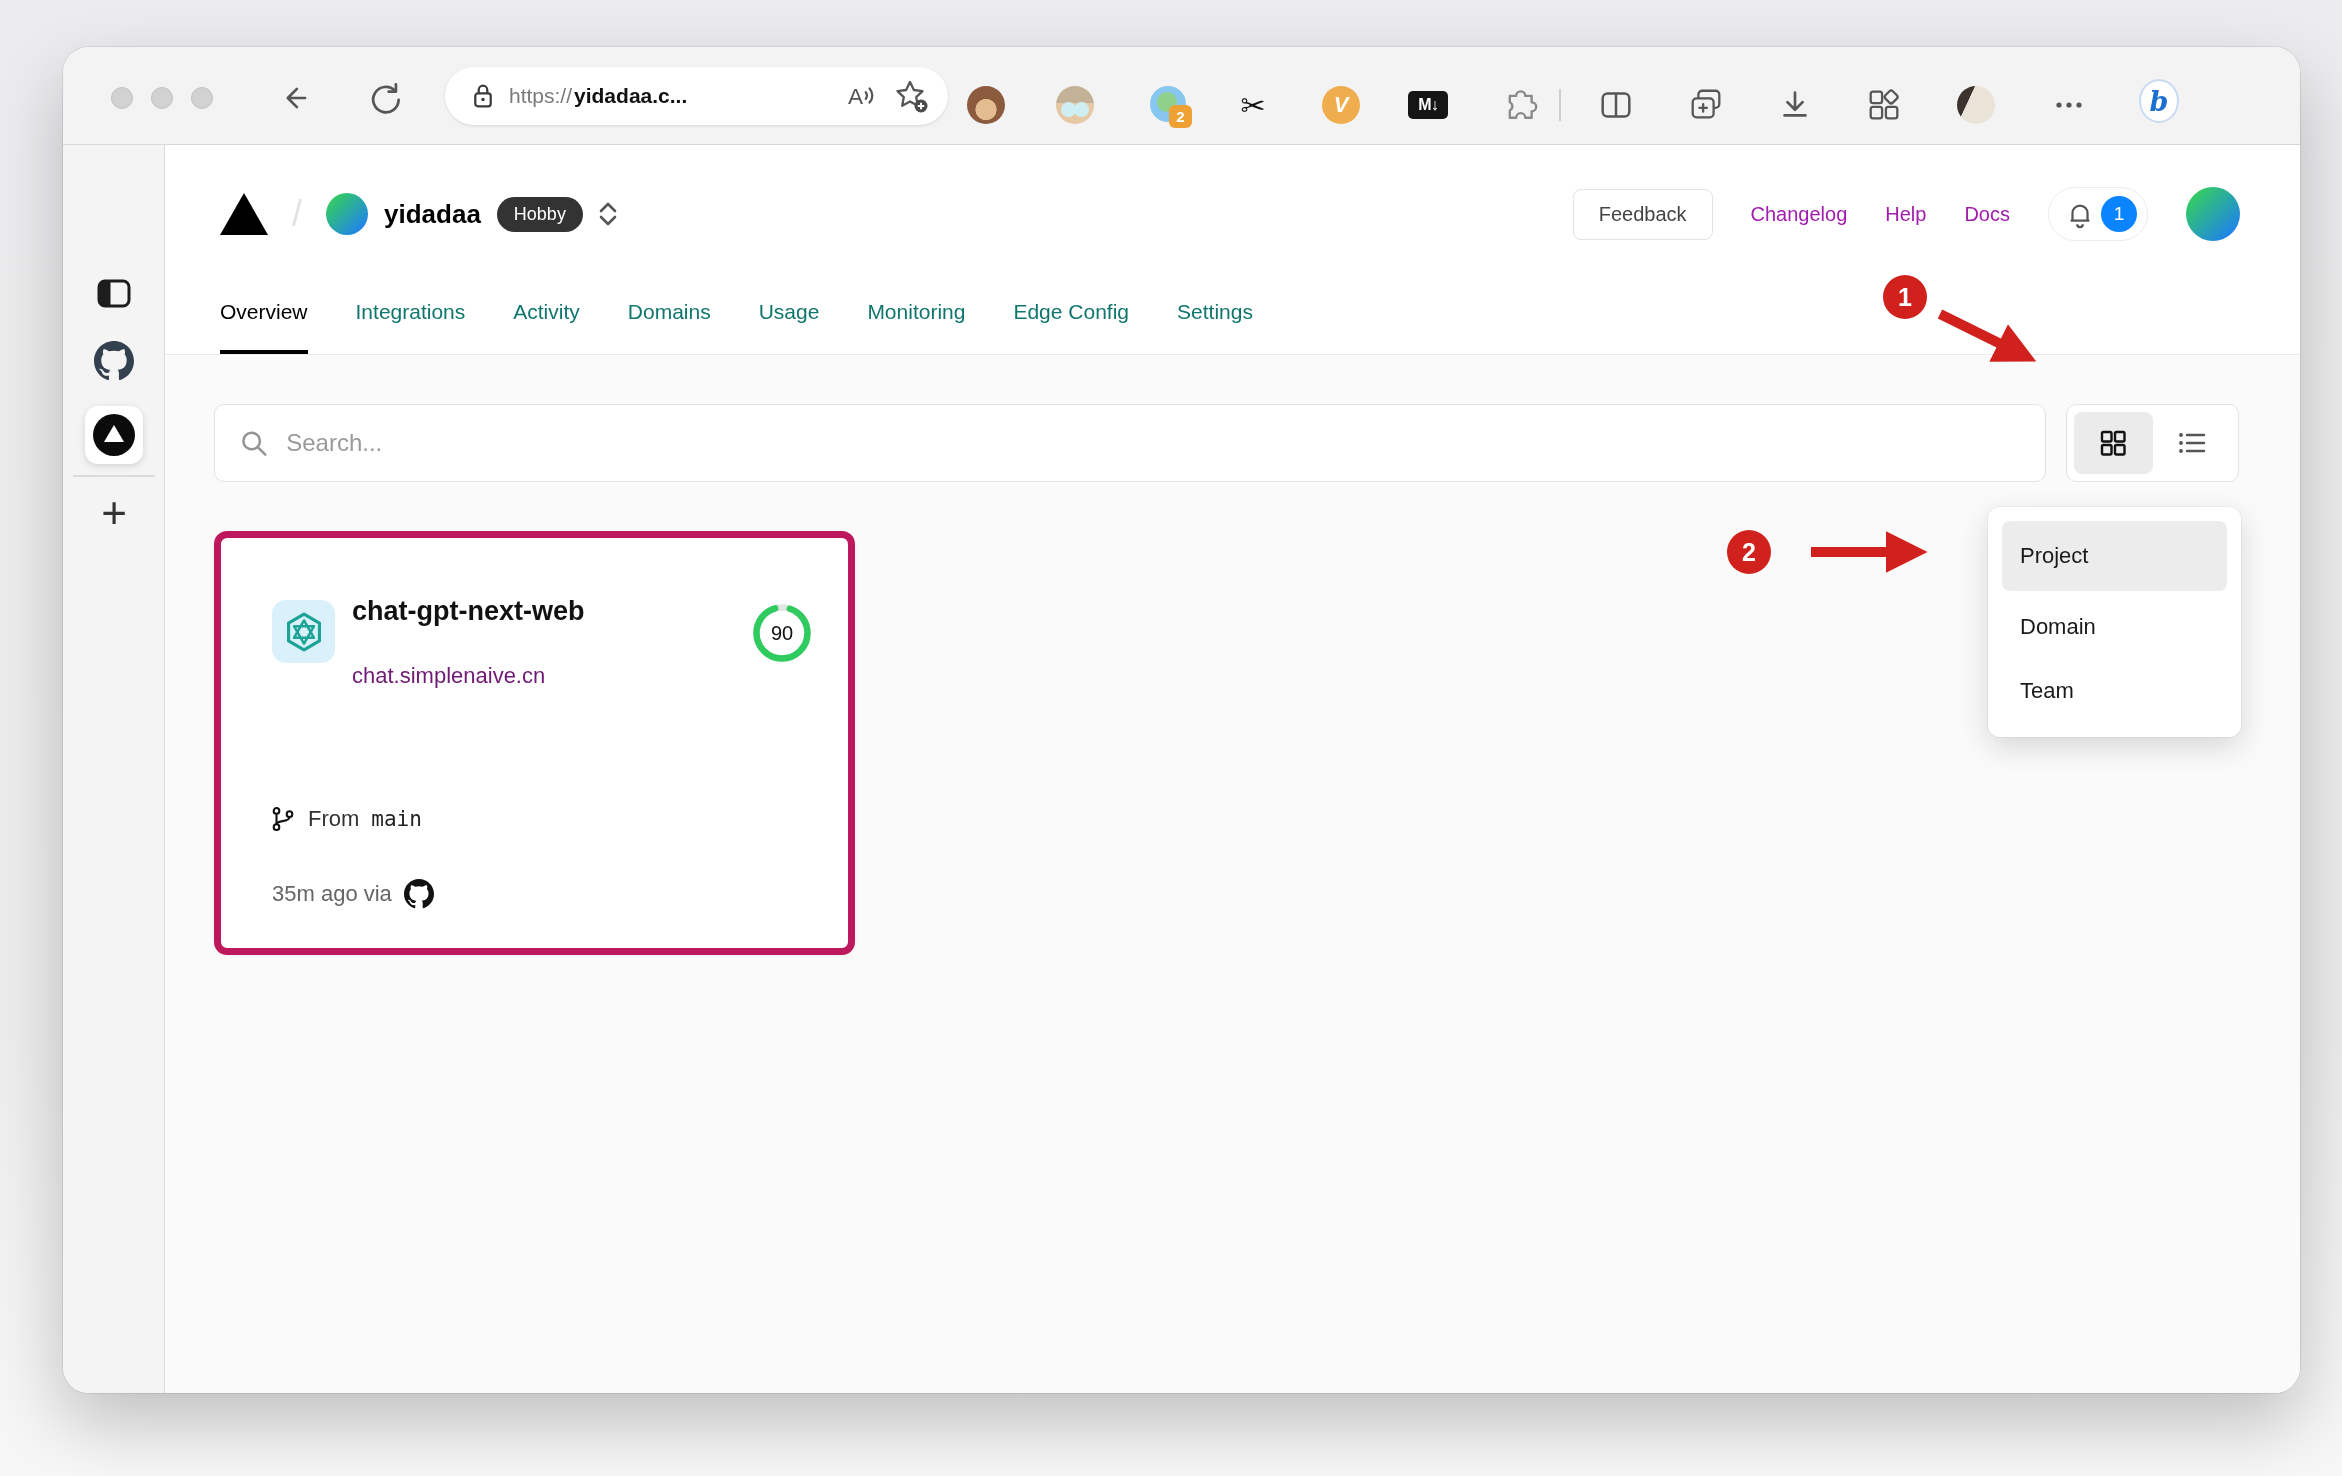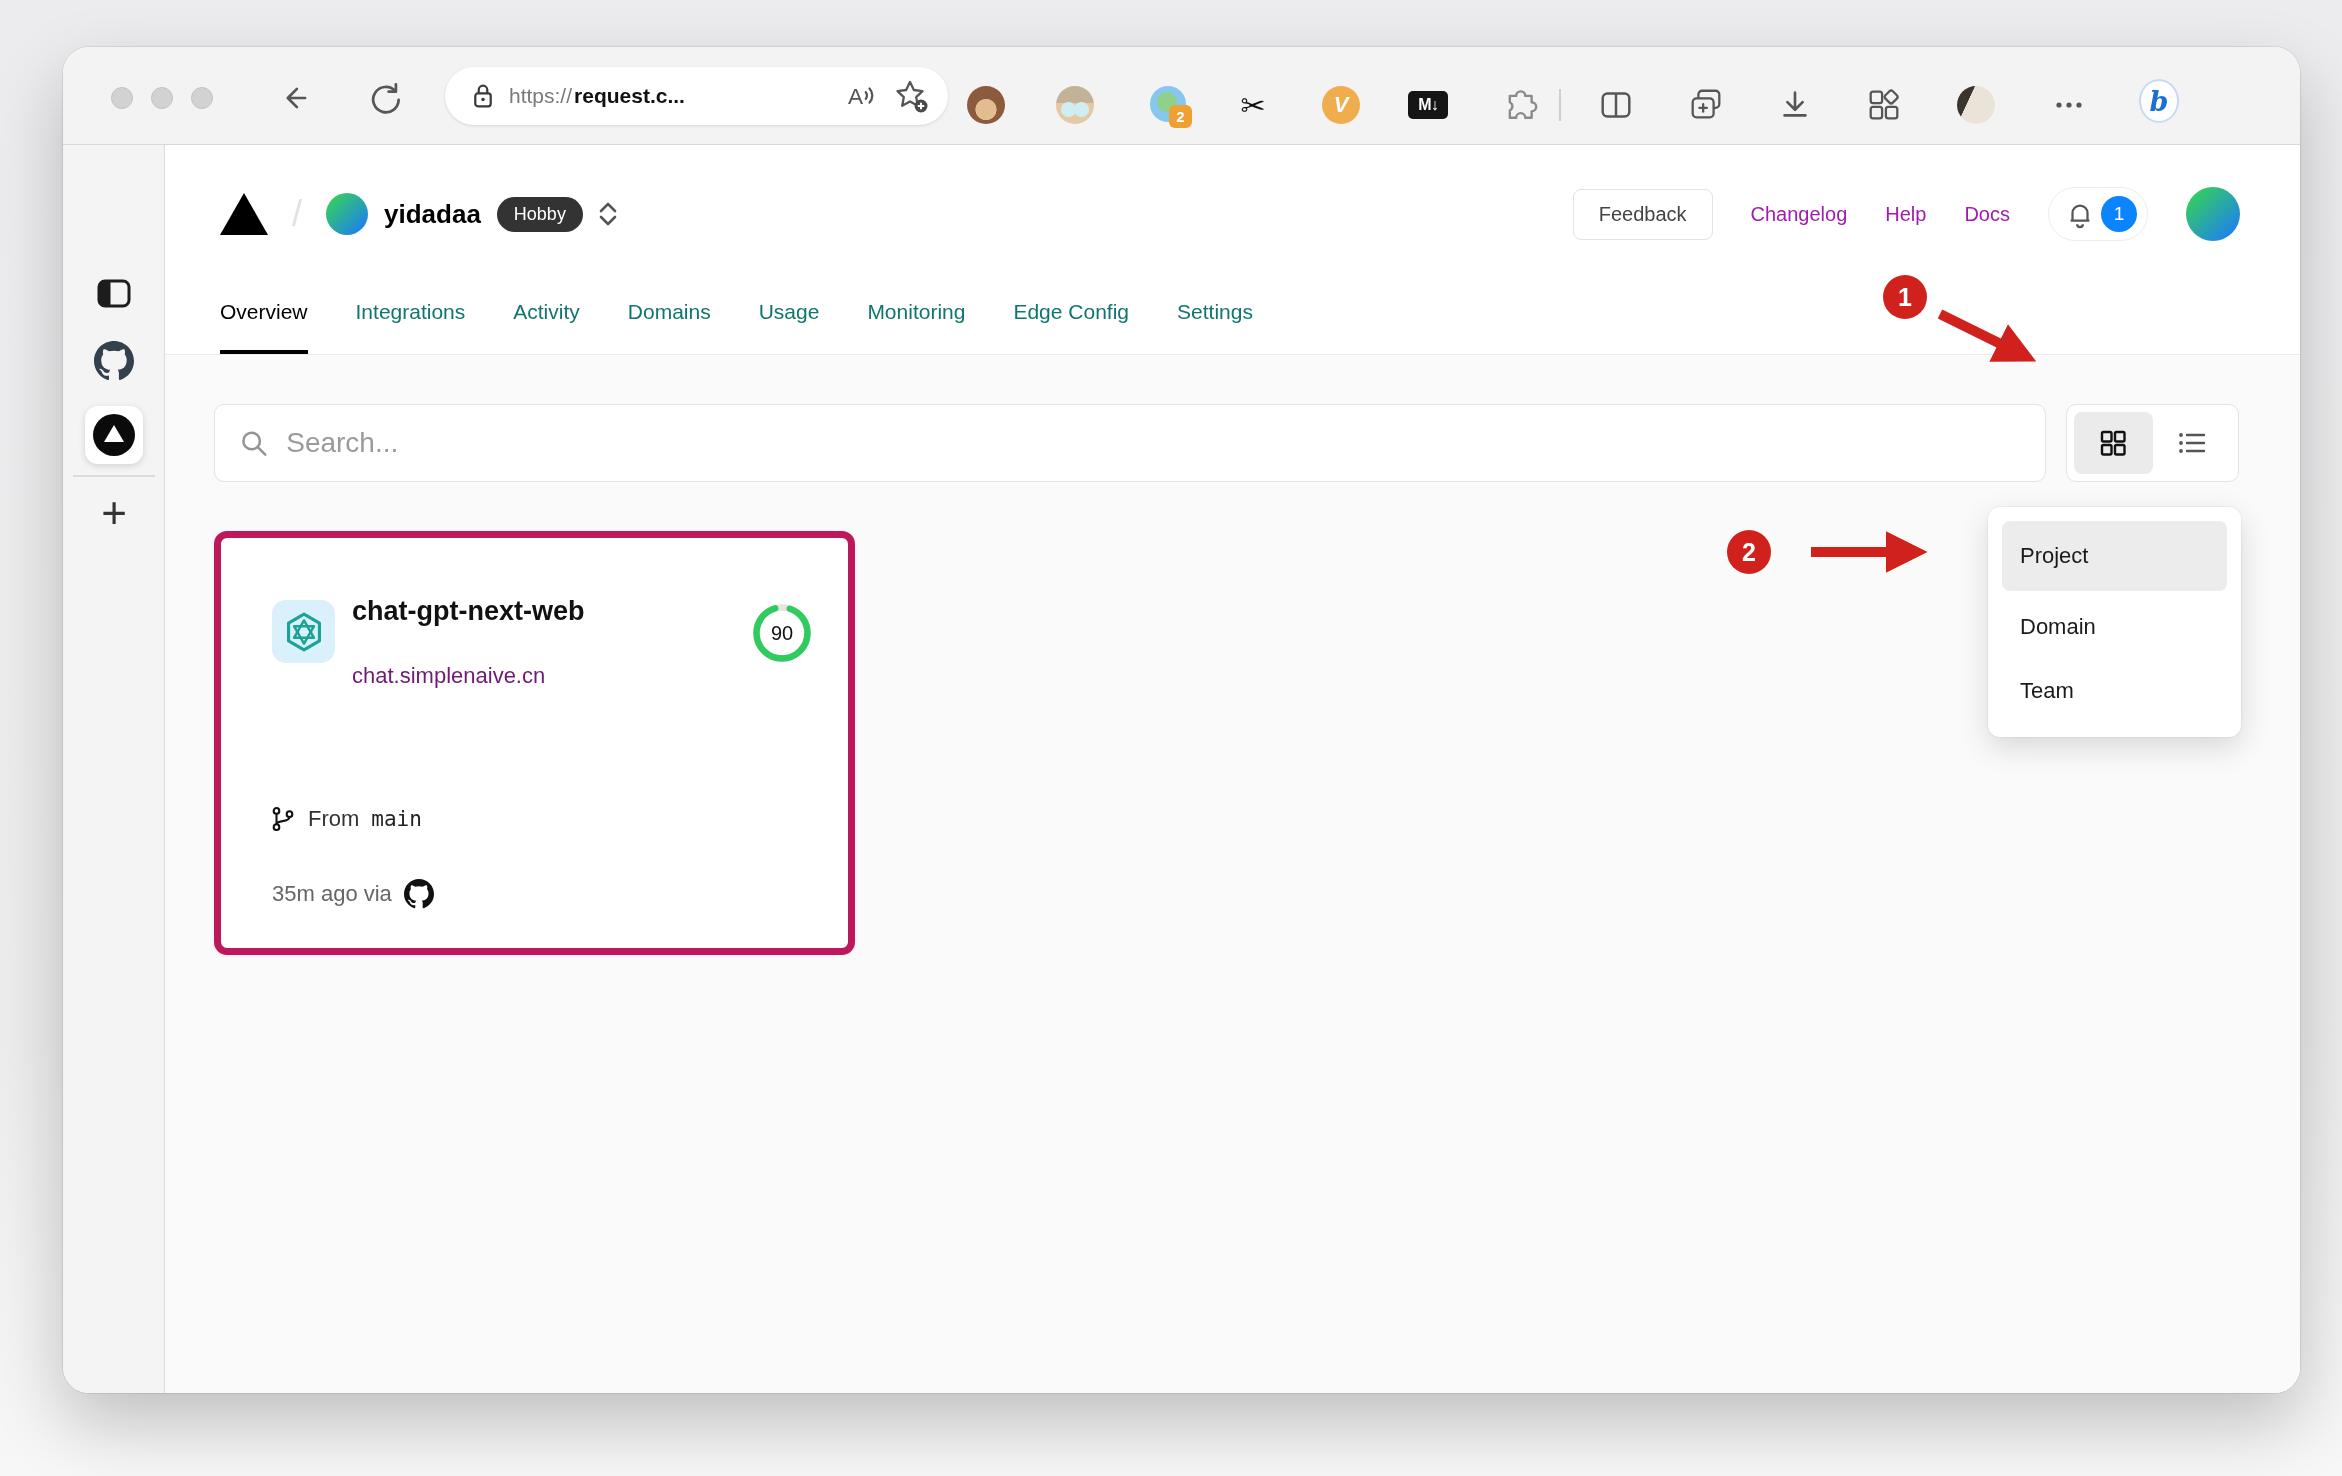--- a/index.html
+++ b/index.html
@@ -69,21 +69,21 @@
   .bellbadge { width:36px; height:36px; border-radius:50%; background:#0b84ff; color:#fff; font-size:19px; display:flex; align-items:center; justify-content:center; }
   .user-ava { width:54px; height:54px; border-radius:50%; background:linear-gradient(135deg,#35d05b 10%,#1e7ff2 90%); cursor:pointer; }
 
   .tabs { position:absolute; left:55px; right:0; bottom:0; display:flex; gap:48px; }
   .tab { font-size:21px; color:#0f766e; padding-bottom:26px; border-bottom:4px solid rgba(0,0,0,0); cursor:pointer; }
   .tab.active { color:#000; font-weight:500; border-bottom:4px solid #000; }
 
   .content { position:absolute; left:0; right:0; top:211px; bottom:0; background:#fafafa; }
   .controls { position:absolute; left:49px; right:61px; top:48px; height:78px; display:flex; gap:20px; }
   .searchbox { flex:1; background:#fff; border:1px solid #e3e3e3; border-radius:10px; display:flex; align-items:center; padding:0 24px; gap:18px; }
-  .searchbox input { border:none; outline:none; background:none; font-size:28px; color:#333; width:100%; font-family:inherit; }
+  .searchbox input { border:none; outline:none; background:none; font-size:24px; color:#333; width:100%; font-family:inherit; }
   .searchbox input::placeholder { color:#9a9a9a; }
   .toggle { width:173px; background:#fff; border:1px solid #e3e3e3; border-radius:10px; display:flex; align-items:center; padding:7px; }
   .toggle .chip { width:80px; height:62px; border-radius:8px; display:flex; align-items:center; justify-content:center; cursor:pointer; }
   .toggle .chip.active { background:#ebebeb; }
   .addnew { width:252px; background:#000; border:none; border-radius:10px; color:#fff; font-size:21px; font-weight:500;
     display:flex; align-items:center; justify-content:center; gap:16px; cursor:pointer; font-family:inherit; }
 
   .dropdown { position:absolute; left:1823px; top:151px; width:253px; background:#fff; border-radius:12px;
     box-shadow:0 0 0 1px rgba(0,0,0,.04), 0 10px 30px rgba(0,0,0,.14); padding:14px; }
   .dd-item { height:64px; display:flex; align-items:center; padding-left:18px; font-size:22px; color:#1a1a1a; border-radius:8px; cursor:pointer; }
@@ -134,21 +134,21 @@
         </svg>
     </button>
 
     <div class="urlbar">
       <svg width="24" height="28" viewBox="0 0 28 32">
           <rect x="5" y="13" width="18" height="15" rx="3" fill="none" stroke="#3a3a3a" stroke-width="2.6"></rect>
           <path d="M9 13 v-4 a5 5 0 0 1 10 0 v4" fill="none" stroke="#3a3a3a" stroke-width="2.6"></path>
           <circle cx="14" cy="20" r="2" fill="#3a3a3a"></circle>
         </svg>
       <span class="scheme">https://</span>
-      <span class="host">request.c...</span>
+      <span class="host">yidadaa.c...</span>
       <div class="url-right">
         <svg width="32" height="32" viewBox="0 0 34 34">
             <text x="2" y="25" font-size="24" fill="#555" font-family="Liberation Sans,sans-serif">A</text>
             <path d="M25 9 a11 11 0 0 1 0 15" fill="none" stroke="#555" stroke-width="2.4" stroke-linecap="round"></path>
             <path d="M21 13 a6 6 0 0 1 0 7" fill="none" stroke="#555" stroke-width="2.4" stroke-linecap="round"></path>
           </svg>
         <svg width="34" height="34" viewBox="0 0 34 34">
             <path d="M16 3 l3.9 8 8.6 1.1 -6.3 6 1.6 8.6 -7.8-4.3 -7.8 4.3 1.6-8.6 -6.3-6 8.6-1.1 z" fill="none" stroke="#555" stroke-width="2.3" stroke-linejoin="round"></path>
             <circle cx="27" cy="27" r="6.5" fill="#4a4a4a"></circle>
             <path d="M27 23.8 v6.4 M23.8 27 h6.4" stroke="#fff" stroke-width="2"></path>

